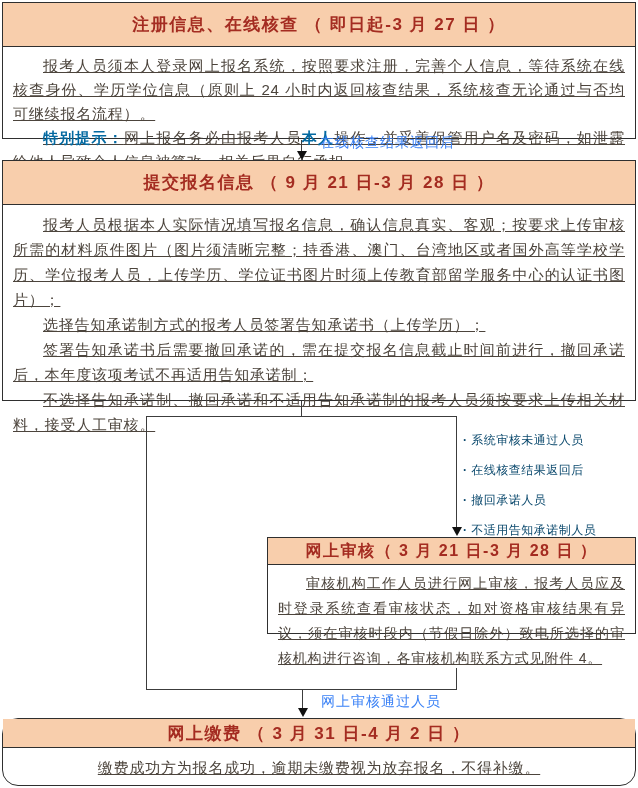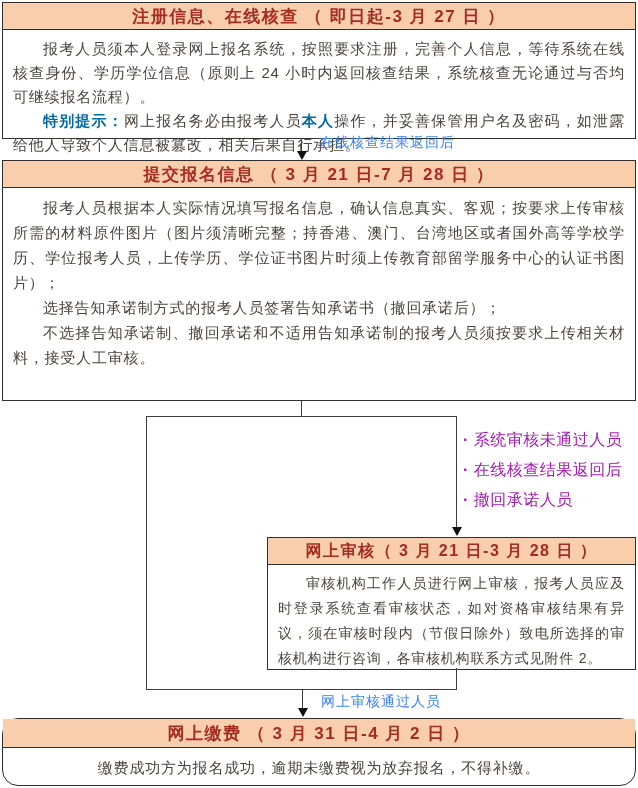--- a/index.html
+++ b/index.html
@@ -19,28 +19,29 @@
   }
   .flow-box .hd{
     display:flex;align-items:center;justify-content:center;
     background:#F8CEAC;
     border-bottom:1.6px solid #2F2F2F;
     color:#A42C21;
     font-weight:bold;
     letter-spacing:1.5px;
     box-sizing:border-box;
   }
-  .hd-lg{font-size:17px;height:27px;}
+  .hd-lg{font-size:17px;height:44px;}
   .hd-md{font-size:16px;height:27px;}
   .bd{
     padding:7px 10px 18px 10px;
     font-size:15px;
     line-height:24px;
     letter-spacing:0.8px;
     text-align:justify;
+    text-decoration:underline;
   }
   .bd p{margin:0;text-indent:2em;}
   .bd strong{color:#0369a1;}
   .vline,.hline{position:absolute;background:transparent;}
   .vline{border-left:1.6px solid #3C3C3C;width:0;}
   .hline{border-top:1.6px solid #3C3C3C;height:0;}
   .arrowhead{
     position:absolute;width:0;height:0;
     border-left:5px solid transparent;
     border-right:5px solid transparent;
@@ -48,23 +49,23 @@
   }
   .edge-label{
     position:absolute;
     font-size:14px;
     letter-spacing:1px;
     color:#3b82f6;
     white-space:nowrap;
   }
   .bullets{
     position:absolute;
-    font-size:16px;
+    font-size:12px;
     letter-spacing:0.5px;
-    color:#a21caf;
+    color:#0c4a6e;
   }
   .bullet-item{line-height:30px;white-space:nowrap;}
   .bullet-item::before{content:"· ";font-weight:bold;}
 </style>
 </head>
 <body>
 
 <div class="canvas">
 
   <div class="flow-box" style="left:2px;top:2px;width:634px;height:137px;">
@@ -73,45 +74,47 @@
       <p>报考人员须本人登录网上报名系统，按照要求注册，完善个人信息，等待系统在线核查身份、学历学位信息（原则上 24 小时内返回核查结果，系统核查无论通过与否均可继续报名流程）。</p>
       <p><strong>特别提示：</strong><span>网上报名务必由报考人员</span><strong>本人</strong><span>操作，并妥善保管用户名及密码，如泄露给他人导致个人信息被篡改，相关后果自行承担。</span></p>
     </div>
   </div>
 
   <div class="vline" style="left:301px;top:140px;height:13px;"></div>
   <div class="arrowhead" style="left:297px;top:151px;"></div>
   <div class="edge-label" style="left:320px;top:134px;">在线核查结果返回后</div>
 
   <div class="flow-box" style="left:2px;top:160px;width:634px;height:241px;">
-    <div class="hd hd-lg">提交报名信息 （ 3 月 21 日-7 月 28 日 ）</div>
+    <div class="hd hd-lg">提交报名信息 （ 9 月 21 日-3 月 28 日 ）</div>
     <div class="bd" style="line-height:25px;">
       <p>报考人员根据本人实际情况填写报名信息，确认信息真实、客观；按要求上传审核所需的材料原件图片（图片须清晰完整；持香港、澳门、台湾地区或者国外高等学校学历、学位报考人员，上传学历、学位证书图片时须上传教育部留学服务中心的认证书图片）；</p>
-      <p>选择告知承诺制方式的报考人员签署告知承诺书（撤回承诺后）；</p>
+      <p>选择告知承诺制方式的报考人员签署告知承诺书（上传学历）；</p>
+      <p>签署告知承诺书后需要撤回承诺的，需在提交报名信息截止时间前进行，撤回承诺后，本年度该项考试不再适用告知承诺制；</p>
       <p>不选择告知承诺制、撤回承诺和不适用告知承诺制的报考人员须按要求上传相关材料，接受人工审核。</p>
     </div>
   </div>
 
   <div class="vline" style="left:301px;top:401px;height:15px;"></div>
   <div class="hline" style="left:146px;top:416px;width:311px;"></div>
   <div class="vline" style="left:146px;top:416px;height:274px;"></div>
   <div class="vline" style="left:456px;top:416px;height:113px;"></div>
   <div class="arrowhead" style="left:452px;top:527px;"></div>
 
   <div class="bullets" style="left:463px;top:425px;">
       <div class="bullet-item">系统审核未通过人员</div>
       <div class="bullet-item">在线核查结果返回后</div>
       <div class="bullet-item">撤回承诺人员</div>
+      <div class="bullet-item">不适用告知承诺制人员</div>
     </div>
 
 
-  <div class="flow-box" style="left:267px;top:537px;width:369px;height:133px;">
+  <div class="flow-box" style="left:267px;top:537px;width:369px;height:97px;">
     <div class="hd hd-md">网上审核（ 3 月 21 日-3 月 28 日 ）</div>
     <div class="bd" style="font-size:14px;line-height:25px;padding-top:6px;">
-      <p>审核机构工作人员进行网上审核，报考人员应及时登录系统查看审核状态，如对资格审核结果有异议，须在审核时段内（节假日除外）致电所选择的审核机构进行咨询，各审核机构联系方式见附件 2。</p>
+      <p>审核机构工作人员进行网上审核，报考人员应及时登录系统查看审核状态，如对资格审核结果有异议，须在审核时段内（节假日除外）致电所选择的审核机构进行咨询，各审核机构联系方式见附件 4。</p>
     </div>
   </div>
 
   <div class="vline" style="left:456px;top:668px;height:22px;"></div>
   <div class="hline" style="left:146px;top:689px;width:311px;"></div>
   <div class="vline" style="left:302px;top:689px;height:21px;"></div>
   <div class="arrowhead" style="left:298px;top:708px;"></div>
   <div class="edge-label" style="left:321px;top:693px;">网上审核通过人员</div>
 
   <div class="flow-box" style="left:2px;top:718px;width:634px;height:68px;border-radius:16px;">

